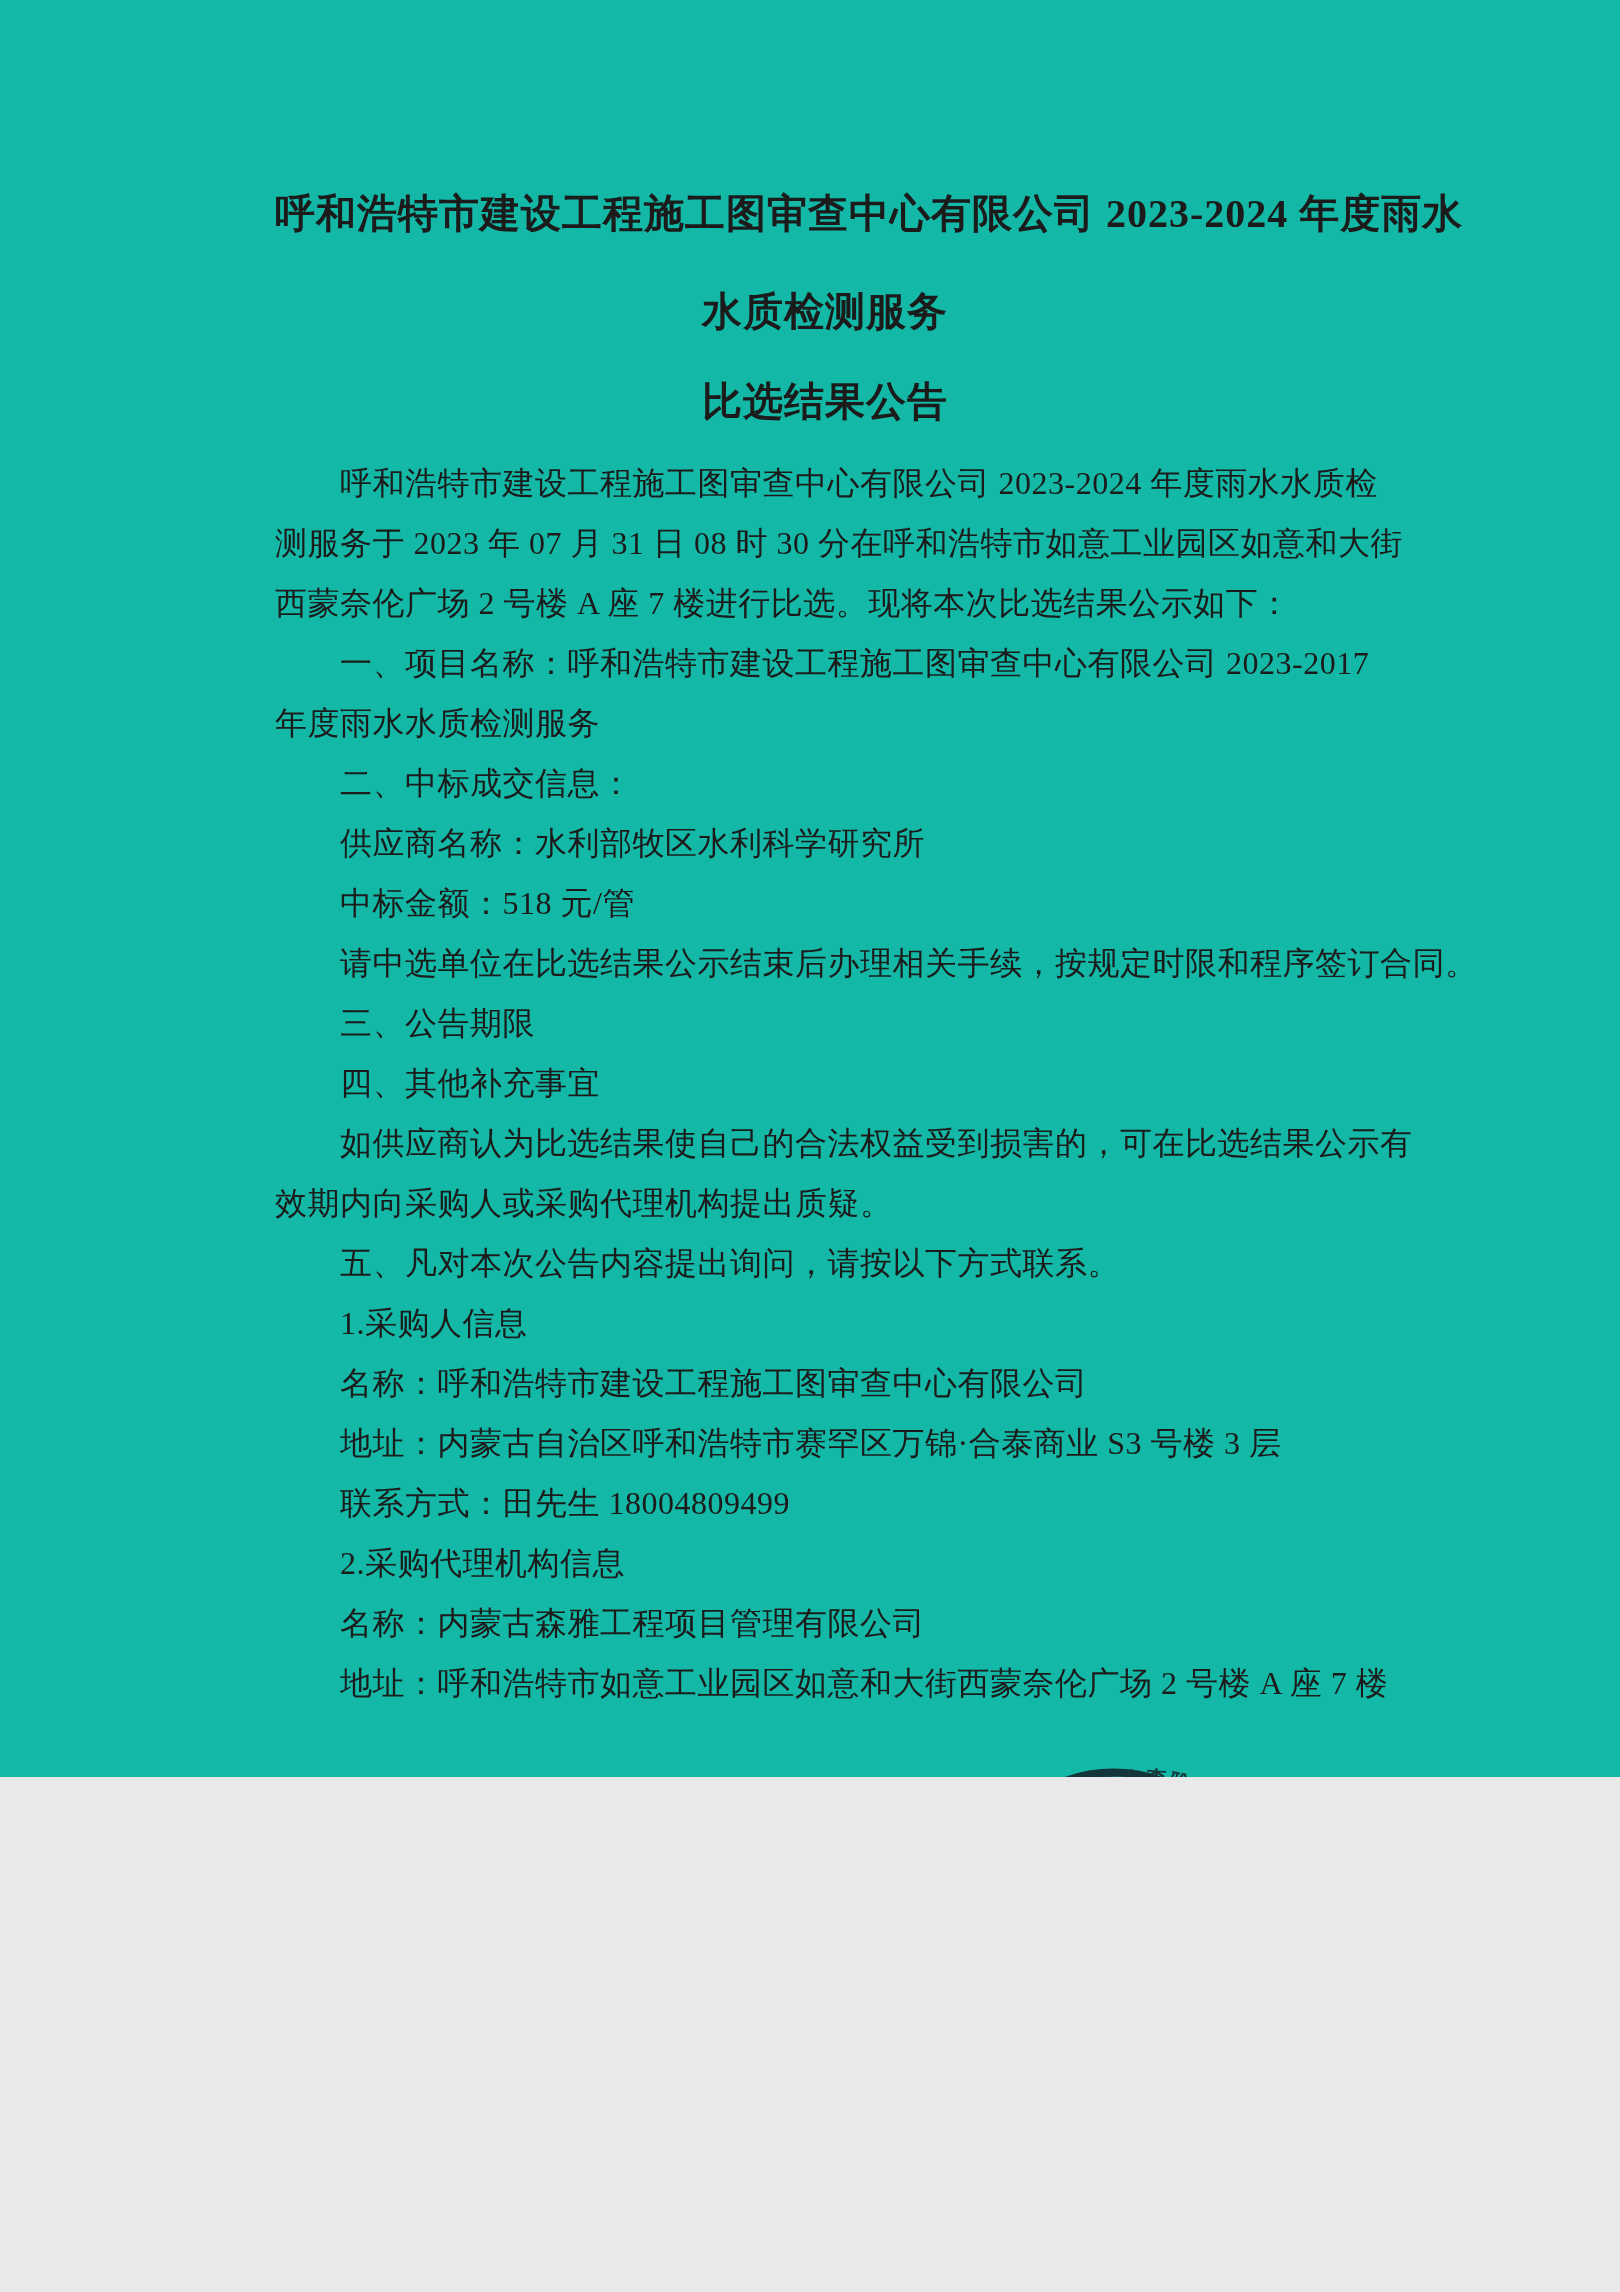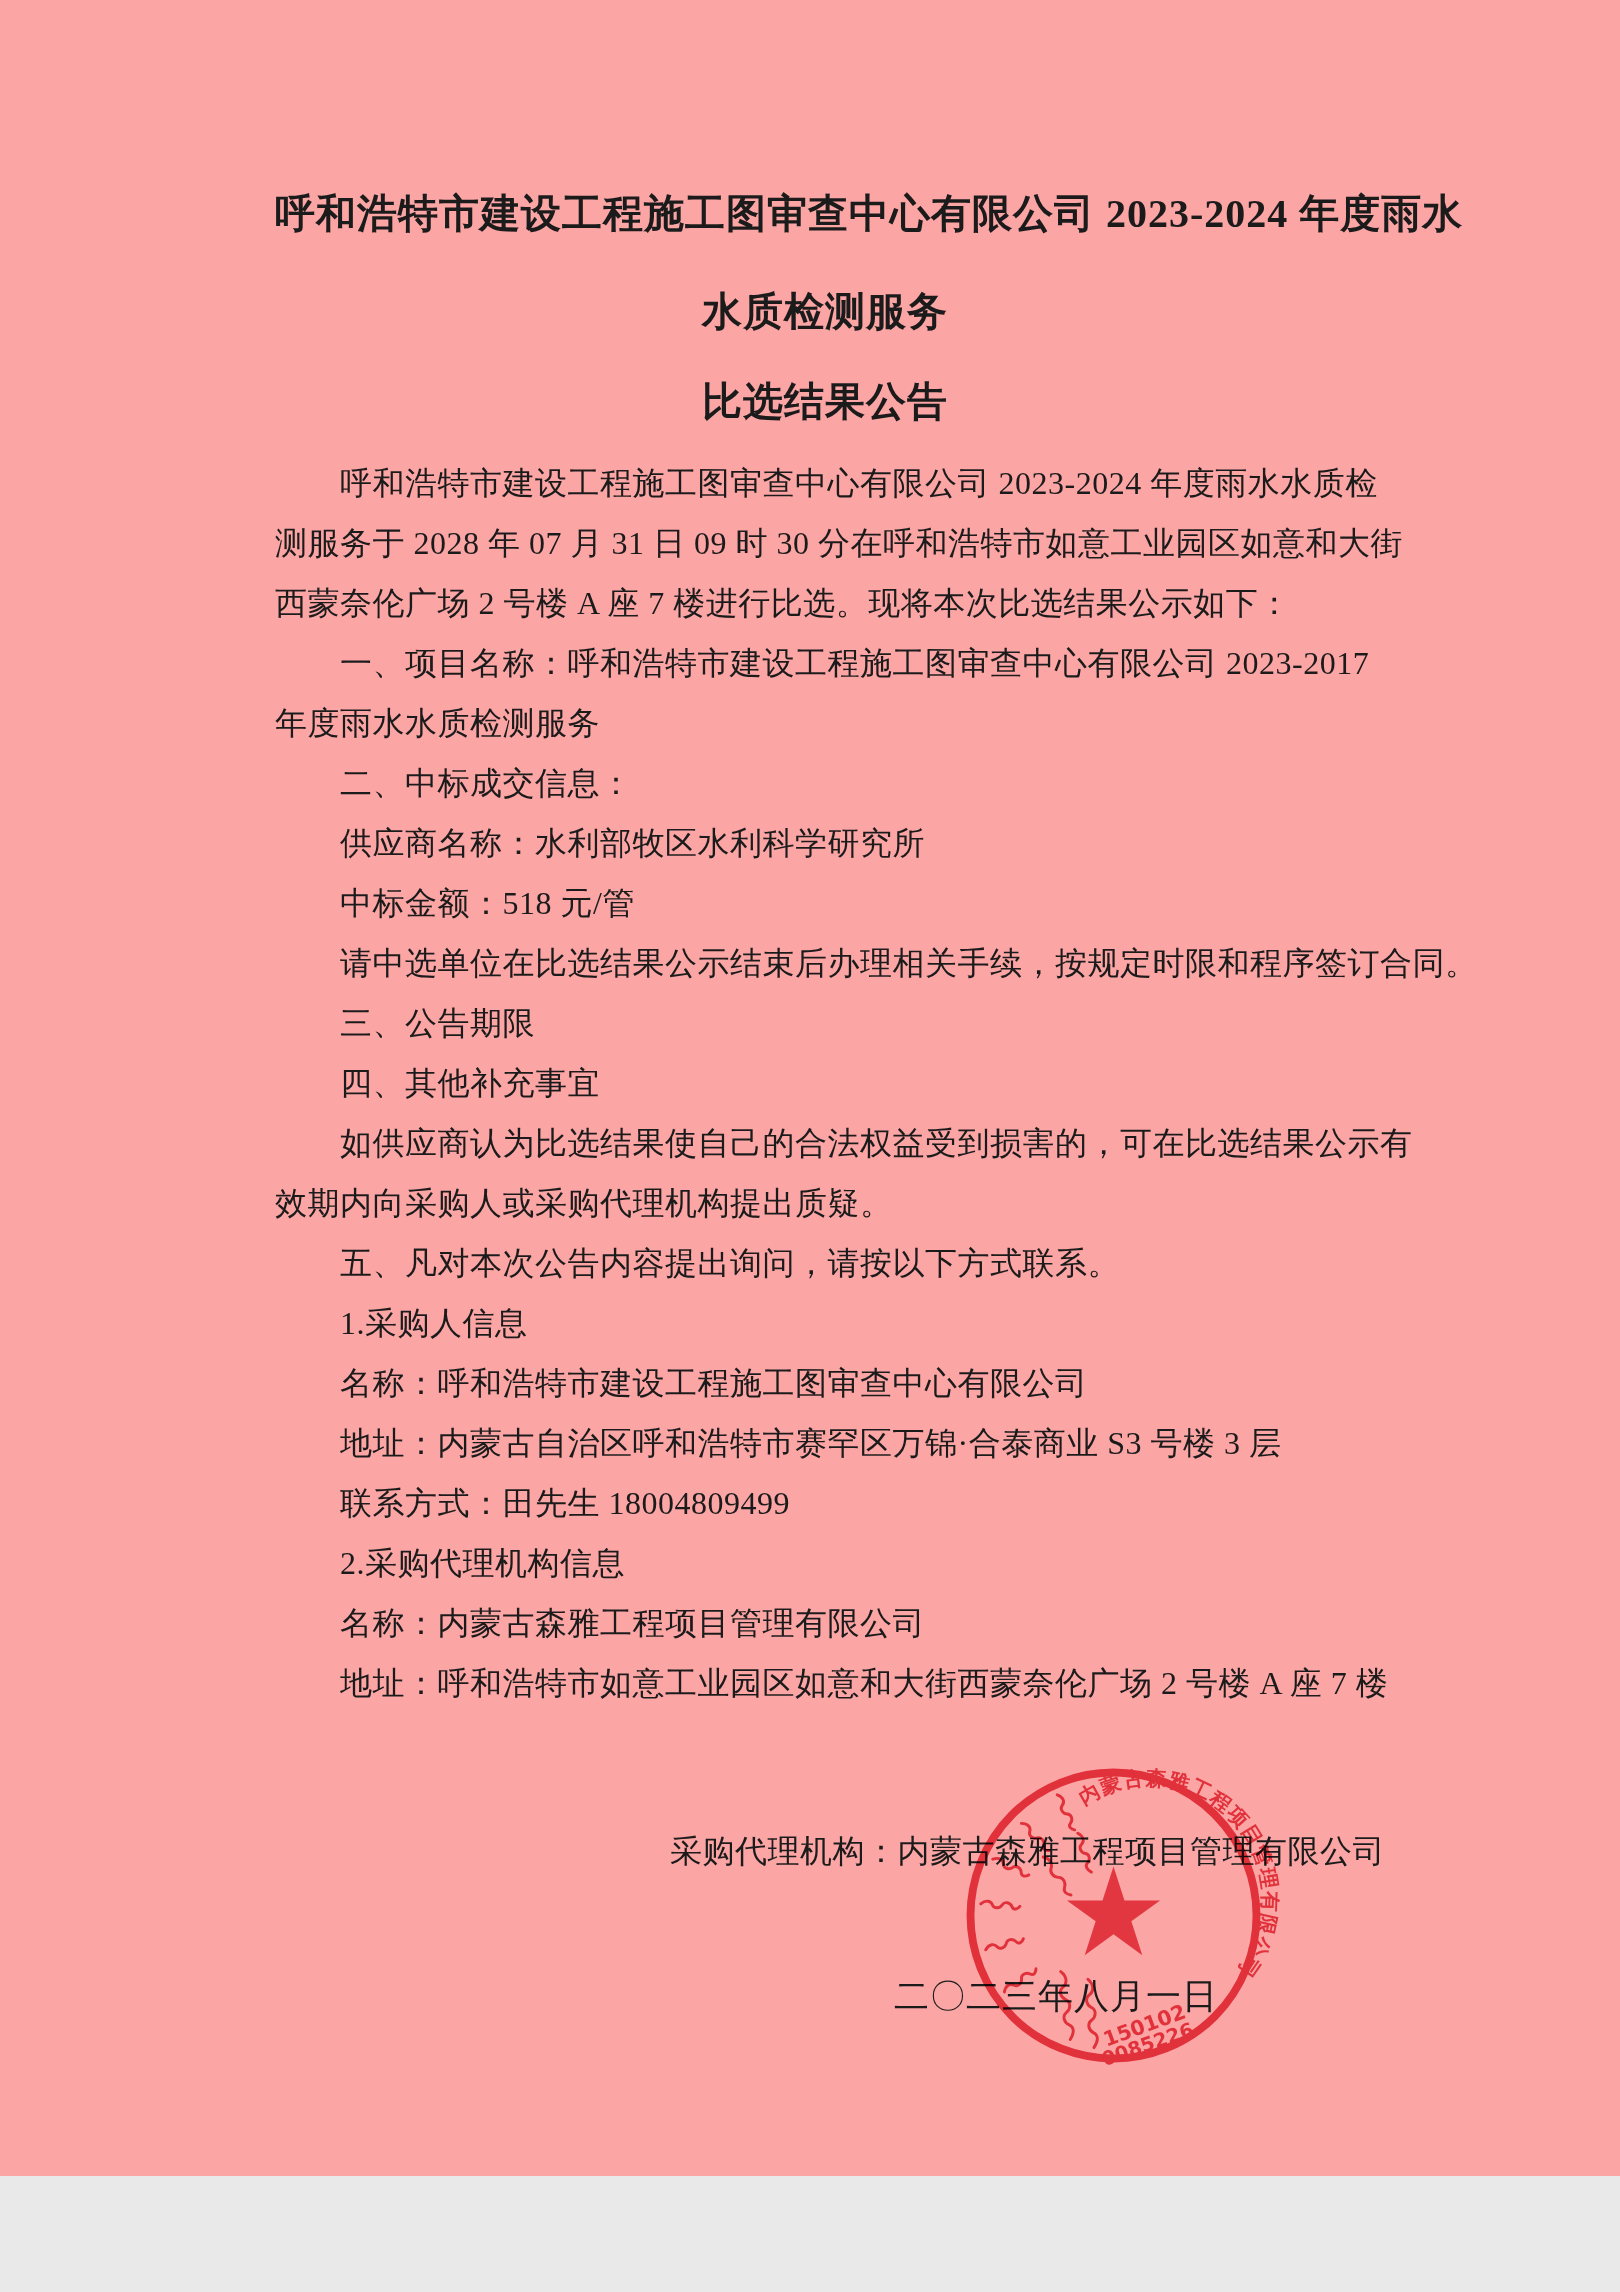--- a/index.html
+++ b/index.html
@@ -1,21 +1,21 @@
 <!DOCTYPE html>
 <html><head>
 <meta charset="utf-8">
 <style>
   html, body { margin: 0; padding: 0; background: #e9e9e9; }
   .page {
     position: relative;
     width: 1620px;
-    height: 2176px;
+    height: 1777px;
     margin: 0 auto;
-    background: #fca5a5;
+    background: #14b8a6;
     overflow: hidden;
     font-family: "Liberation Serif", serif;
     color: #1b1b1b;
   }
   .title-line {
     position: absolute;
     left: 275px;
     width: 1100px;
     text-align: center;
     font-size: 40px;
@@ -73,21 +73,21 @@
 <body>
 
 <div class="page">
 
   <div class="title-line t1">呼和浩特市建设工程施工图审查中心有限公司 2023-2024 年度雨水</div>
   <div class="title-line t2">水质检测服务</div>
   <div class="title-line t3">比选结果公告</div>
 
   <div class="body-block">
     <div class="ln ind">呼和浩特市建设工程施工图审查中心有限公司 2023-2024 年度雨水水质检</div>
-    <div class="ln">测服务于 2028 年 07 月 31 日 09 时 30 分在呼和浩特市如意工业园区如意和大街</div>
+    <div class="ln">测服务于 2023 年 07 月 31 日 08 时 30 分在呼和浩特市如意工业园区如意和大街</div>
     <div class="ln">西蒙奈伦广场 2 号楼 A 座 7 楼进行比选。现将本次比选结果公示如下：</div>
     <div class="ln ind">一、项目名称：呼和浩特市建设工程施工图审查中心有限公司 2023-2017</div>
     <div class="ln">年度雨水水质检测服务</div>
     <div class="ln ind">二、中标成交信息：</div>
     <div class="ln ind">供应商名称：水利部牧区水利科学研究所</div>
     <div class="ln ind">中标金额：518 元/管</div>
     <div class="ln ind">请中选单位在比选结果公示结束后办理相关手续，按规定时限和程序签订合同。</div>
     <div class="ln ind">三、公告期限</div>
     <div class="ln ind">四、其他补充事宜</div>
     <div class="ln ind">如供应商认为比选结果使自己的合法权益受到损害的，可在比选结果公示有</div>

